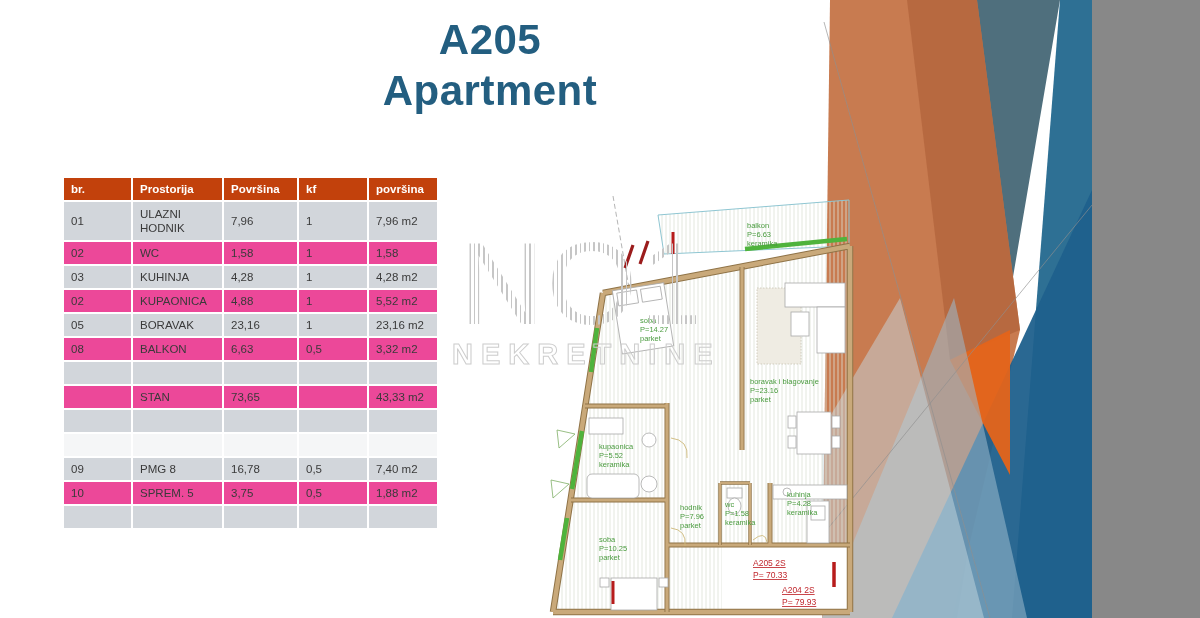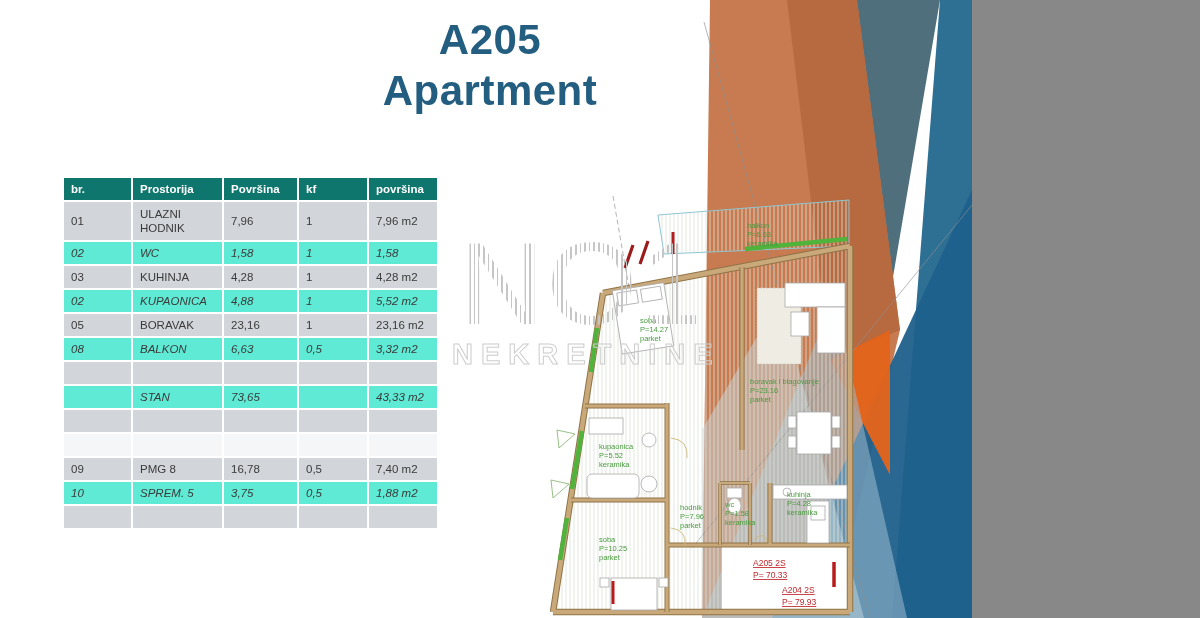--- a/index.html
+++ b/index.html
@@ -1,46 +1,46 @@
 <!DOCTYPE html>
 <html><head>
 <meta charset="utf-8">
 <style>
   html,body{margin:0;padding:0;background:#888;}
   #slide{
-    position:relative;width:972px;height:618px;background:#ffffff;overflow:hidden;
+    position:relative;width:1092px;height:618px;background:#ffffff;overflow:hidden;
     font-family:"Liberation Sans", sans-serif;
   }
   
   .title-block{
     position:absolute;left:300px;top:14px;width:380px;text-align:center;
     color:#235e80;font-weight:bold;font-size:42px;line-height:51px;letter-spacing:0.5px;
   }
   
   .area-table{
     position:absolute;left:62px;top:176px;
     border-collapse:separate;border-spacing:2px;table-layout:fixed;
     font-size:11.5px;color:#3a3a3a;
   }
   .area-table col.c0{width:67px}
   .area-table col.c1{width:89px}
   .area-table col.c2{width:73px}
   .area-table col.c3{width:68px}
   .area-table col.c4{width:68px}
   .area-table th{
-    background:#0f766e;color:#ffffff;font-weight:bold;text-align:left;
+    background:#c2410c;color:#ffffff;font-weight:bold;text-align:left;
     height:22px;padding:1px 7px;box-sizing:border-box;font-size:11.5px;
   }
   .area-table td{
     height:22px;padding:1px 7px;box-sizing:border-box;vertical-align:middle;
     line-height:1.25;overflow:hidden;
   }
   .area-table tr.tall td{height:38px;}
   .band-dark td{background:#d2d6db;}
-  .band-light td{background:#5eead4;font-style:italic;}
+  .band-light td{background:#ec4899;}
   .band-blank td{background:#f5f6f7;}
   
   .floorplan{position:absolute;left:545px;top:188px;width:310px;height:432px;z-index:1;}
   .fp-room{fill:#4a9b3f;font-size:7.5px;font-family:"Liberation Sans",sans-serif;}
   .fp-apt{fill:#c0272d;font-size:8.5px;font-family:"Liberation Sans",sans-serif;text-decoration:underline;}
   
   .watermark{position:absolute;left:452px;top:230px;width:310px;z-index:2;pointer-events:none;}
   .wm1{
     font-weight:normal;font-size:116px;line-height:108px;letter-spacing:3px;
     color:rgba(200,200,200,0.65);

